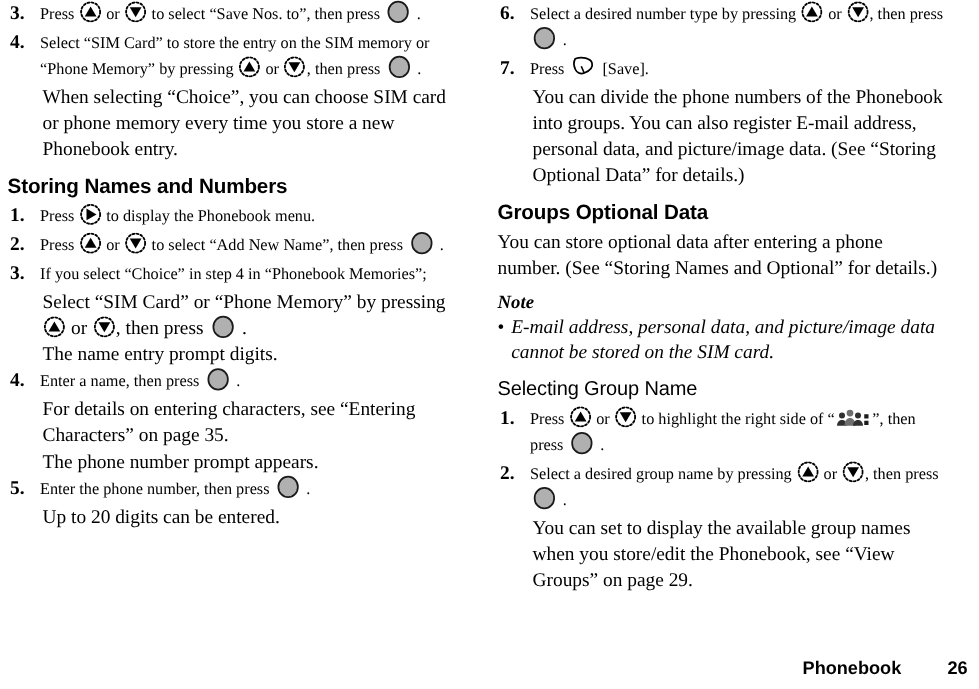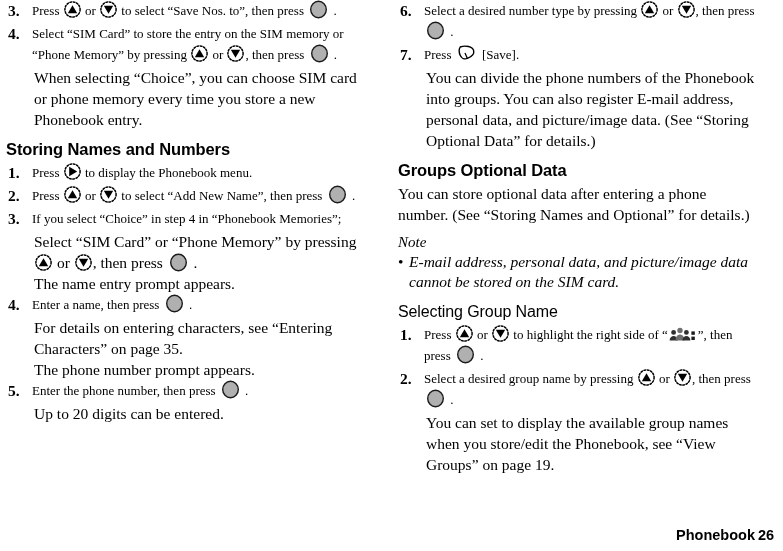--- a/index.html
+++ b/index.html
@@ -72,21 +72,21 @@
   }
   h3.subhead {
     font-family: "Liberation Sans", "DejaVu Sans", sans-serif;
     font-weight: normal;
     font-size: 16px;
     line-height: 20px;
     margin: 10px 0 2px 0;
     letter-spacing: -0.1px;
   }
   .note-head {
-    font-weight: normal;
+    font-weight: bold;
     font-style: italic;
     font-size: 15px;
     line-height: 19px;
     margin-top: 8px;
   }
   .note-item {
     display: flex;
     font-style: italic;
     font-size: 15.5px;
     line-height: 20px;
@@ -143,21 +143,21 @@
   .footer {
     position: absolute;
     left: 0;
     bottom: 8px;
     width: 777px;
     text-align: right;
     font-family: "Liberation Sans", "DejaVu Sans", sans-serif;
     font-weight: bold;
     font-size: 14.5px;
   }
-  .footer-sec { }
+  .footer-sec { margin-right: 34px; }
   .footer-pg  { display: inline-block; min-width: 22px; text-align: center; }
 </style>
 </head>
 <body>
 
 <div class="page">
 
   <div class="col col-left">
     <div>
         <div class="step">
@@ -215,21 +215,21 @@
         </div>
         <div class="sub">Select “SIM Card” or “Phone Memory” by pressing <span class="key key-dir"><svg width="17" height="17" viewBox="0 0 17 17">
               <circle cx="8.5" cy="8.5" r="7.6" fill="none" stroke="#000" stroke-width="1.5" stroke-dasharray="1.6 1.7" stroke-linecap="round"></circle>
               <polygon points="8.5,4.2 13.2,12.2 3.8,12.2" fill="#000"></polygon>
             </svg></span> or <span class="key key-dir"><svg width="17" height="17" viewBox="0 0 17 17">
               <circle cx="8.5" cy="8.5" r="7.6" fill="none" stroke="#000" stroke-width="1.5" stroke-dasharray="1.6 1.7" stroke-linecap="round"></circle>
               <polygon points="3.8,4.8 13.2,4.8 8.5,12.8" fill="#000"></polygon>
             </svg></span>, then press <span class="key key-center"><svg width="19" height="19" viewBox="0 0 19 19">
               <ellipse cx="9.5" cy="9.5" rx="7.8" ry="8.2" fill="#b0b0b0" stroke="#1a1a1a" stroke-width="1.4"></ellipse>
             </svg></span> .</div>
-        <div class="sub">The name entry prompt appears.</div>
+        <div class="sub">The name entry prompt digits.</div>
         <div class="step">
           <div class="step-num">4.</div>
           <div class="step-body">Enter a name, then press <span class="key key-center"><svg width="19" height="19" viewBox="0 0 19 19">
                 <ellipse cx="9.5" cy="9.5" rx="7.8" ry="8.2" fill="#b0b0b0" stroke="#1a1a1a" stroke-width="1.4"></ellipse>
               </svg></span> .</div>
         </div>
         <div class="sub">For details on entering characters, see “Entering Characters” on page 35.</div>
         <div class="sub">The phone number prompt appears.</div>
         <div class="step">
           <div class="step-num">5.</div>
@@ -307,21 +307,21 @@
           <div class="step-body">Select a desired group name by pressing <span class="key key-dir"><svg width="17" height="17" viewBox="0 0 17 17">
                 <circle cx="8.5" cy="8.5" r="7.6" fill="none" stroke="#000" stroke-width="1.5" stroke-dasharray="1.6 1.7" stroke-linecap="round"></circle>
                 <polygon points="8.5,4.2 13.2,12.2 3.8,12.2" fill="#000"></polygon>
               </svg></span> or <span class="key key-dir"><svg width="17" height="17" viewBox="0 0 17 17">
                 <circle cx="8.5" cy="8.5" r="7.6" fill="none" stroke="#000" stroke-width="1.5" stroke-dasharray="1.6 1.7" stroke-linecap="round"></circle>
                 <polygon points="3.8,4.8 13.2,4.8 8.5,12.8" fill="#000"></polygon>
               </svg></span>, then press <span class="key key-center"><svg width="19" height="19" viewBox="0 0 19 19">
                 <ellipse cx="9.5" cy="9.5" rx="7.8" ry="8.2" fill="#b0b0b0" stroke="#1a1a1a" stroke-width="1.4"></ellipse>
               </svg></span> .</div>
         </div>
-        <div class="sub">You can set to display the available group names when you store/edit the Phonebook, see “View Groups” on page 19.</div>
+        <div class="sub">You can set to display the available group names when you store/edit the Phonebook, see “View Groups” on page 29.</div>
       </div>
   </div>
 
   <div class="footer">
     <span class="footer-sec">Phonebook</span><span class="footer-pg">26</span>
   </div>
 
 </div>
 
 </body></html>

